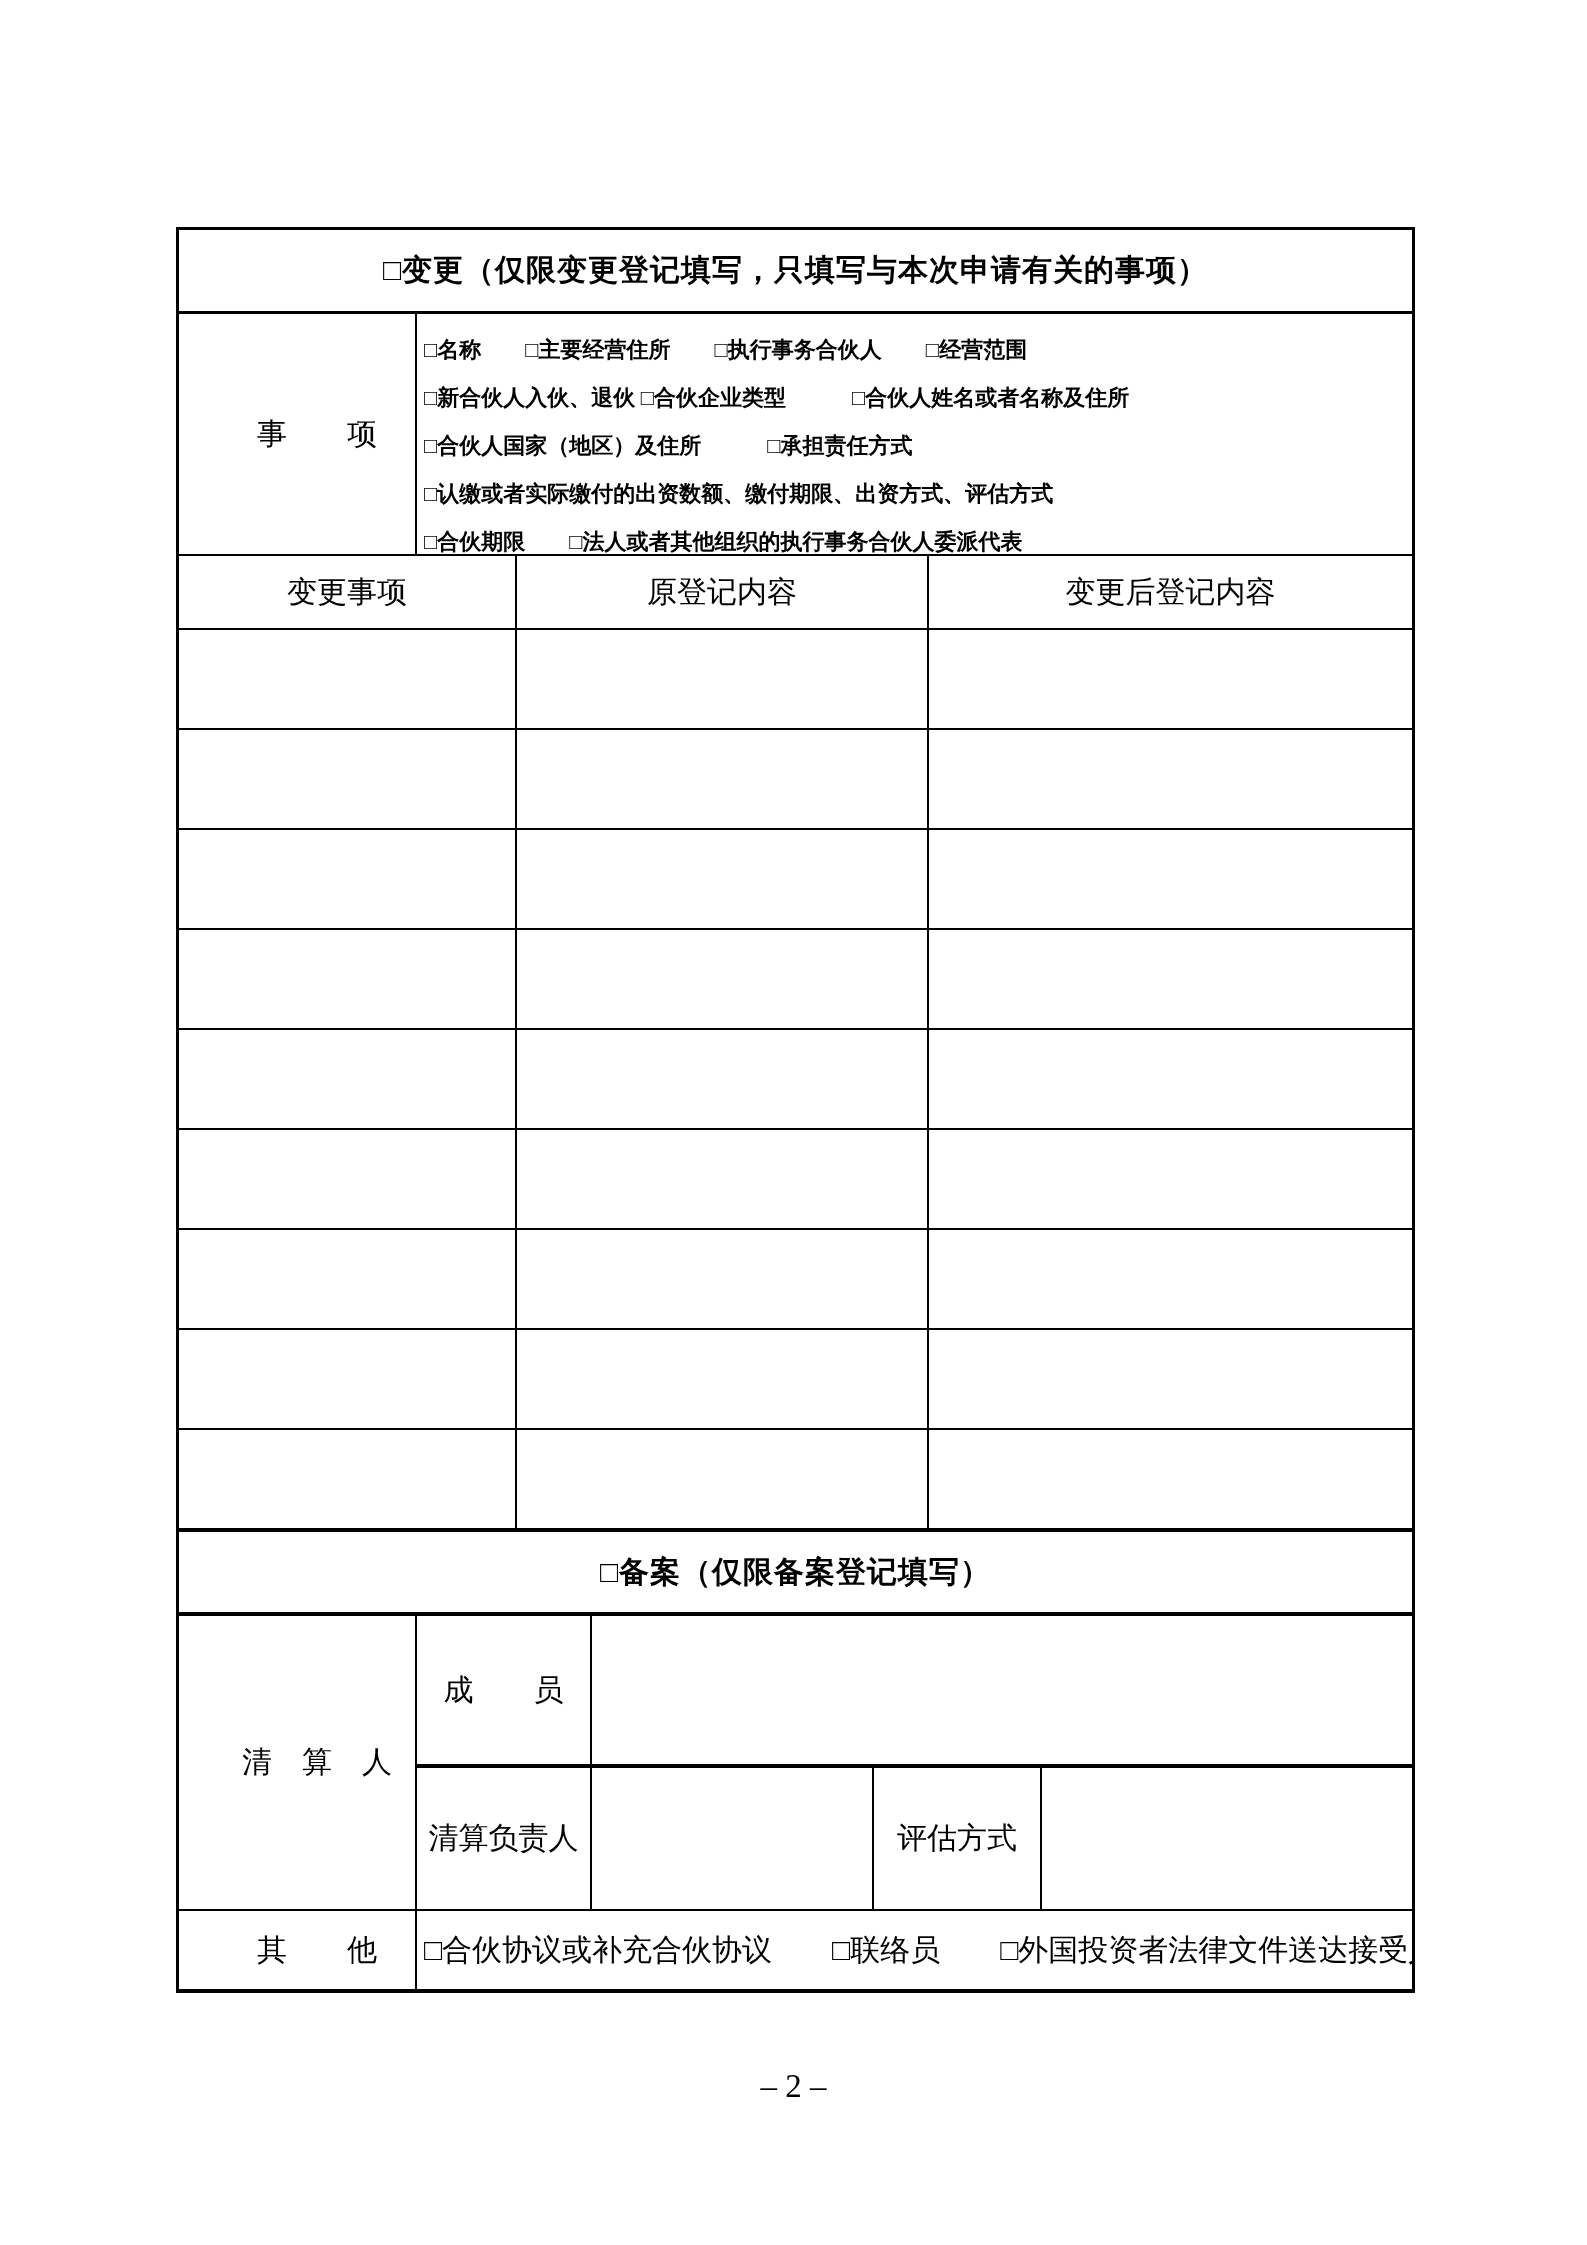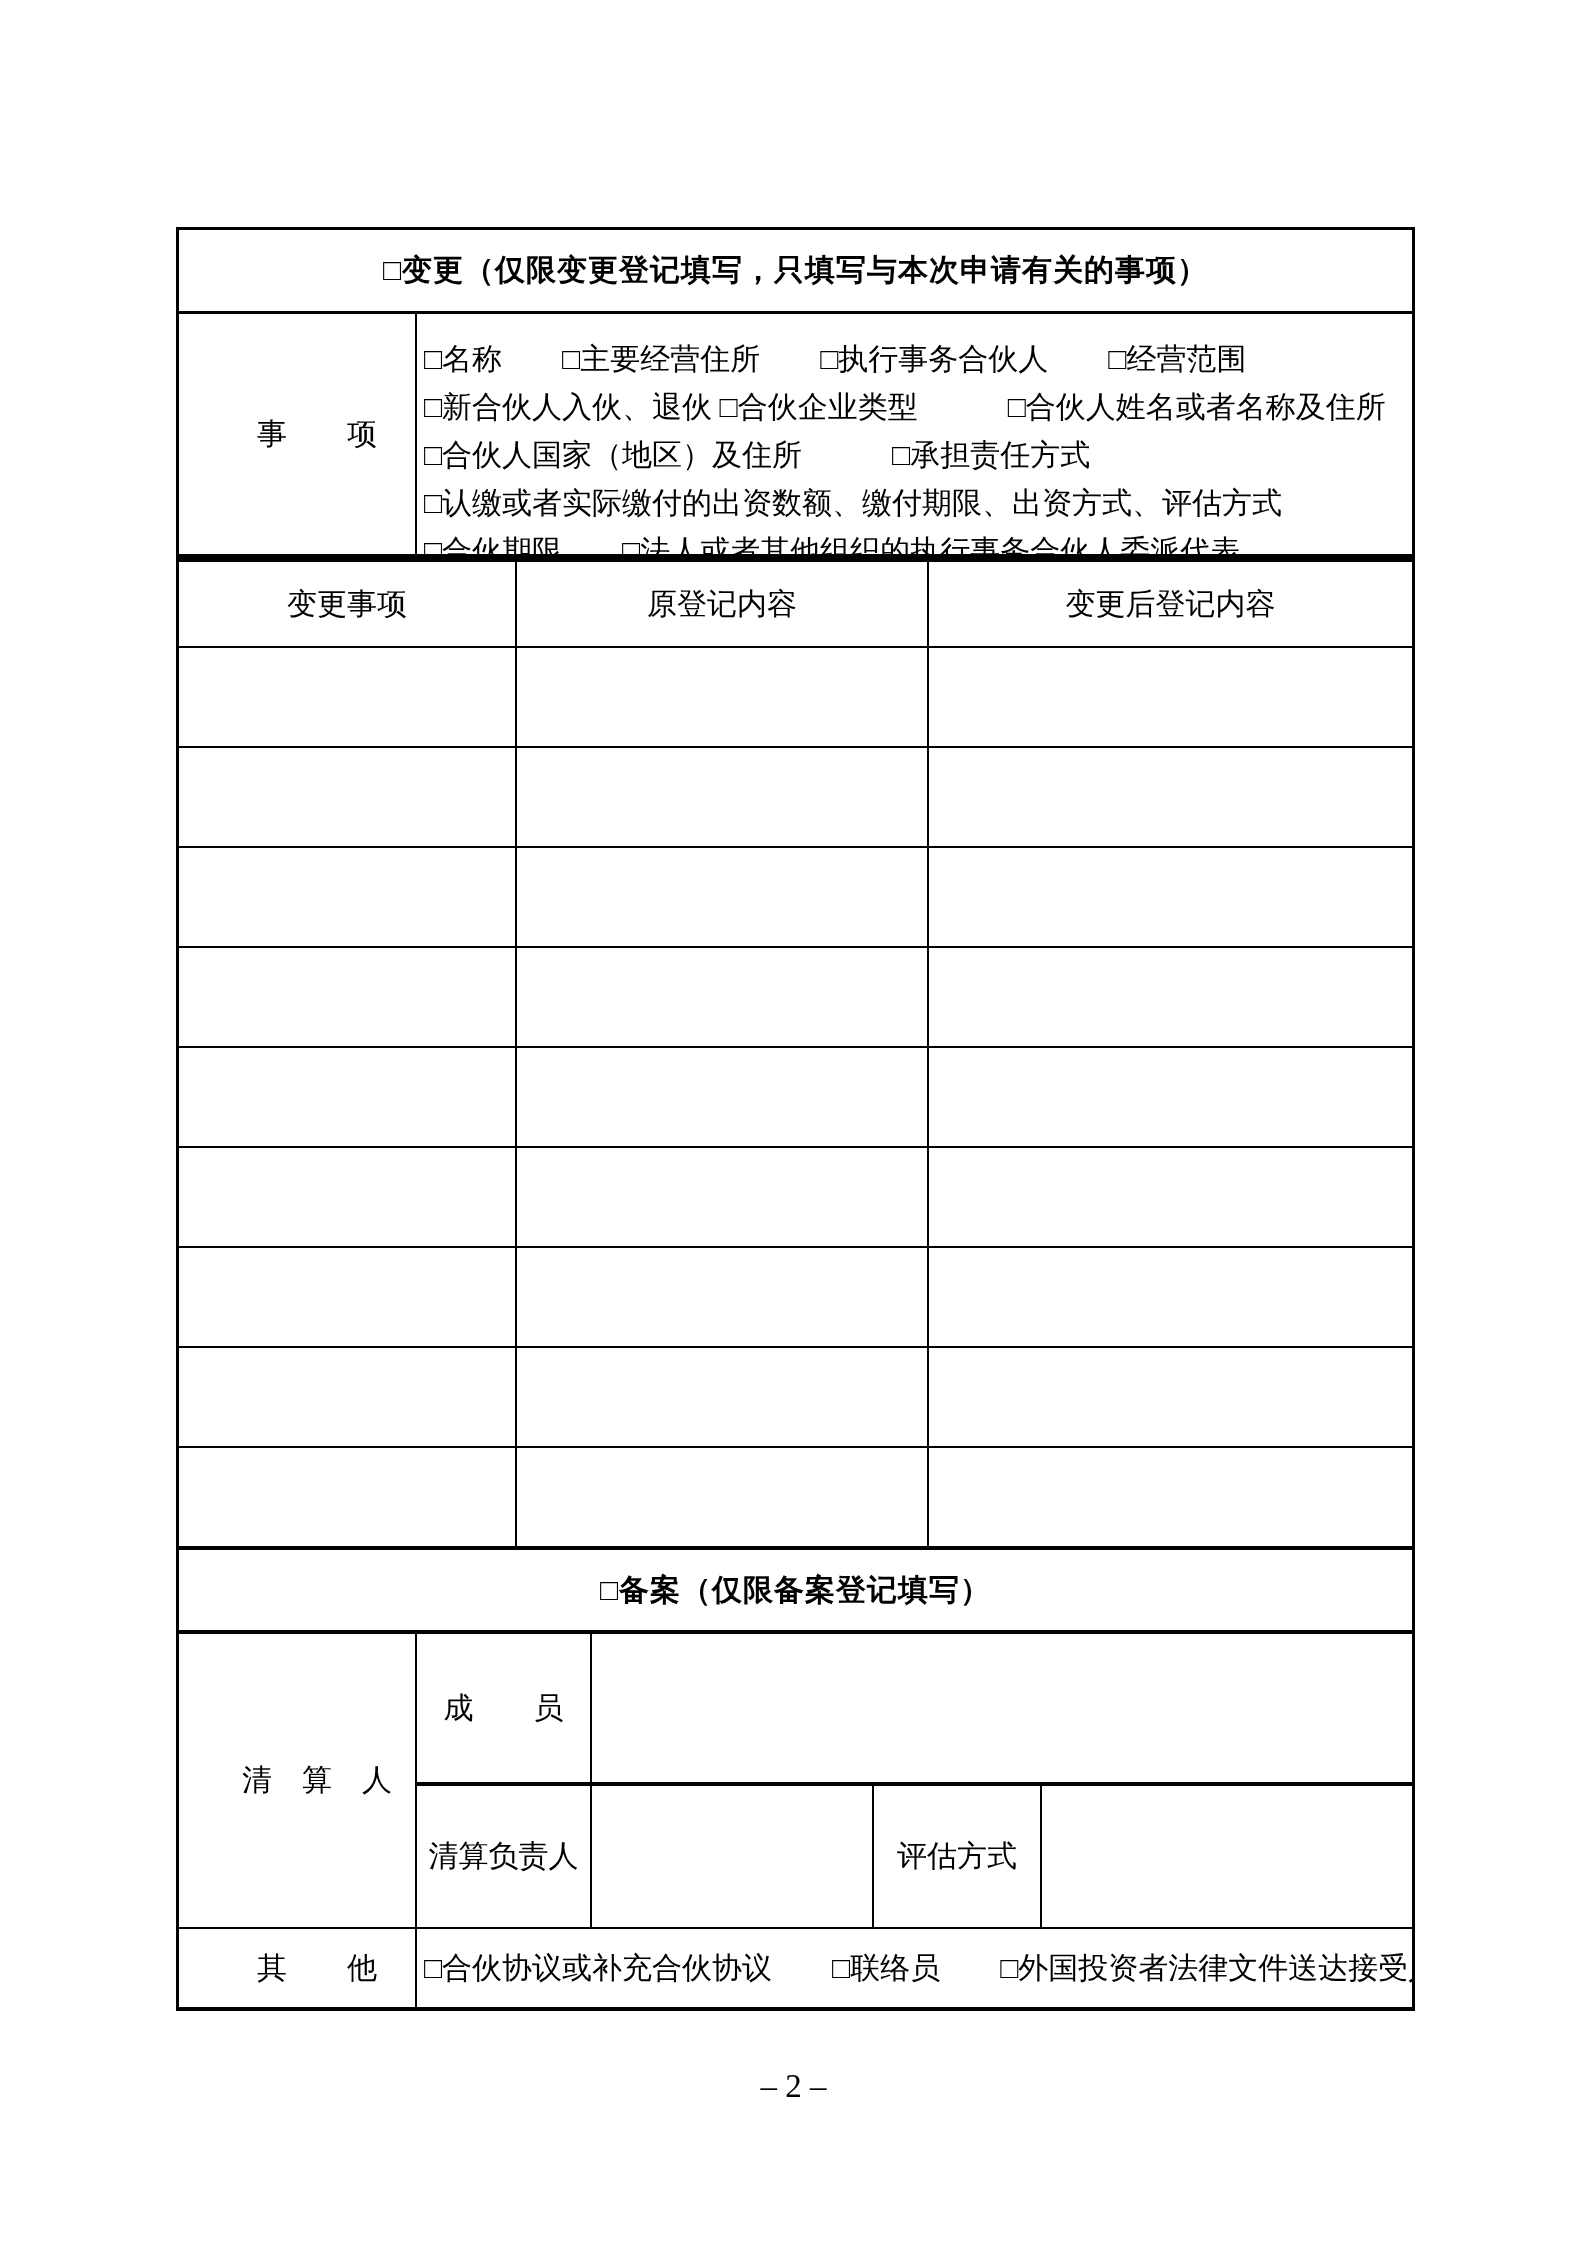--- a/index.html
+++ b/index.html
@@ -43,31 +43,32 @@
   
   .items-row { height: 243px; border-top: 3px solid #000; }
   .label-col {
     width: 236px;
     display: flex; align-items: center; justify-content: center;
     font-size: 30px;
     padding-left: 40px;
   }
   .items-content {
     flex: 1;
-    padding: 21px 4px 0 7px;
-    font-size: 30px;
+    padding: 12px 4px 0 7px;
+    font-size: 22px;
+    font-weight: bold;
   }
   .option-line {
     height: 48px;
     line-height: 48px;
     white-space: nowrap;
   }
 
   
-  .header-row { height: 92px; border-top: 8px solid #000000; }
+  .header-row { height: 74px; border-top: 2px solid #000000; }
   .col-1 { width: 336px; }
   .col-2 { width: 412px; }
   .col-3 { flex: 1; text-align: right; }
   .th {
     display: flex; align-items: center; justify-content: center;
     font-size: 30px;
   }
   .empty-row { height: 100px; border-top: 2px solid #000; }
 
   

